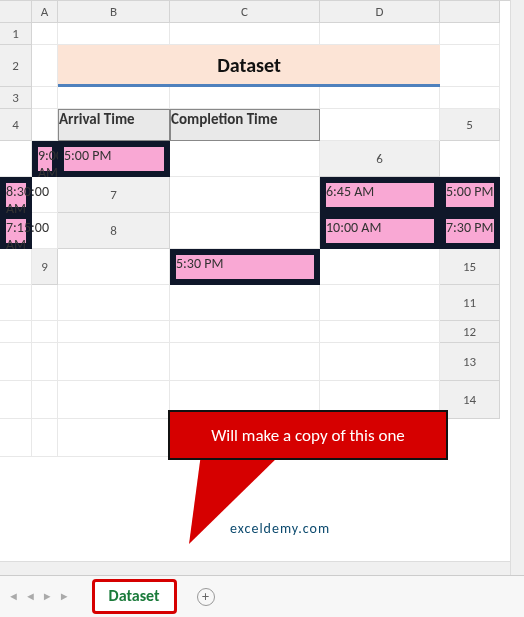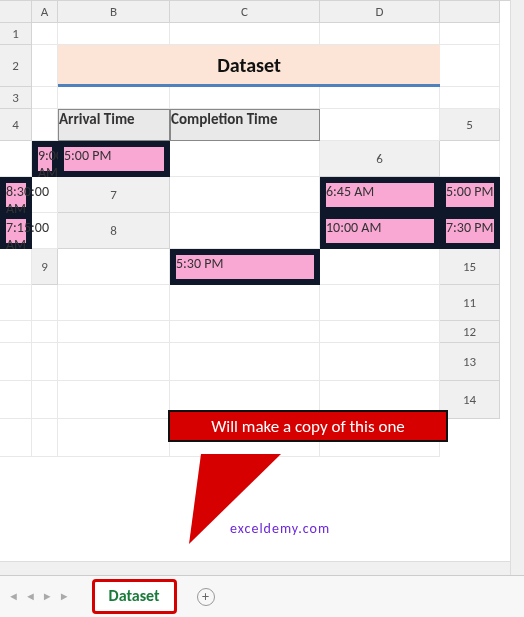--- a/index.html
+++ b/index.html
@@ -61,21 +61,21 @@
     }
     .table-cell {
       background: #f9a8d4;
       border: 6px solid #0f172a;
     }
     .callout {
       position: absolute;
       left: 168px;
       top: 410px;
       width: 280px;
-      height: 32px;
+      height: 50px;
       background: #d60000;
       border: 2px solid #111;
       color: #fff;
       display: flex;
       align-items: center;
       justify-content: center;
       font-size: 17px;
       z-index: 5;
     }
     .callout-triangle {
@@ -87,21 +87,21 @@
       border-left: 30px solid transparent;
       border-right: 50px solid transparent;
       border-top: 90px solid #d60000;
       transform: skewX(-25deg);
       z-index: 4;
     }
     .watermark {
       position: absolute;
       left: 230px;
       top: 520px;
-      color: #6d28d9;
+      color: #0c4a6e;
       font-size: 14px;
       letter-spacing: 1px;
       z-index: 1;
     }
     .sheet-tabs {
       position: absolute;
       bottom: 0;
       left: 0;
       right: 0;
       height: 42px;

